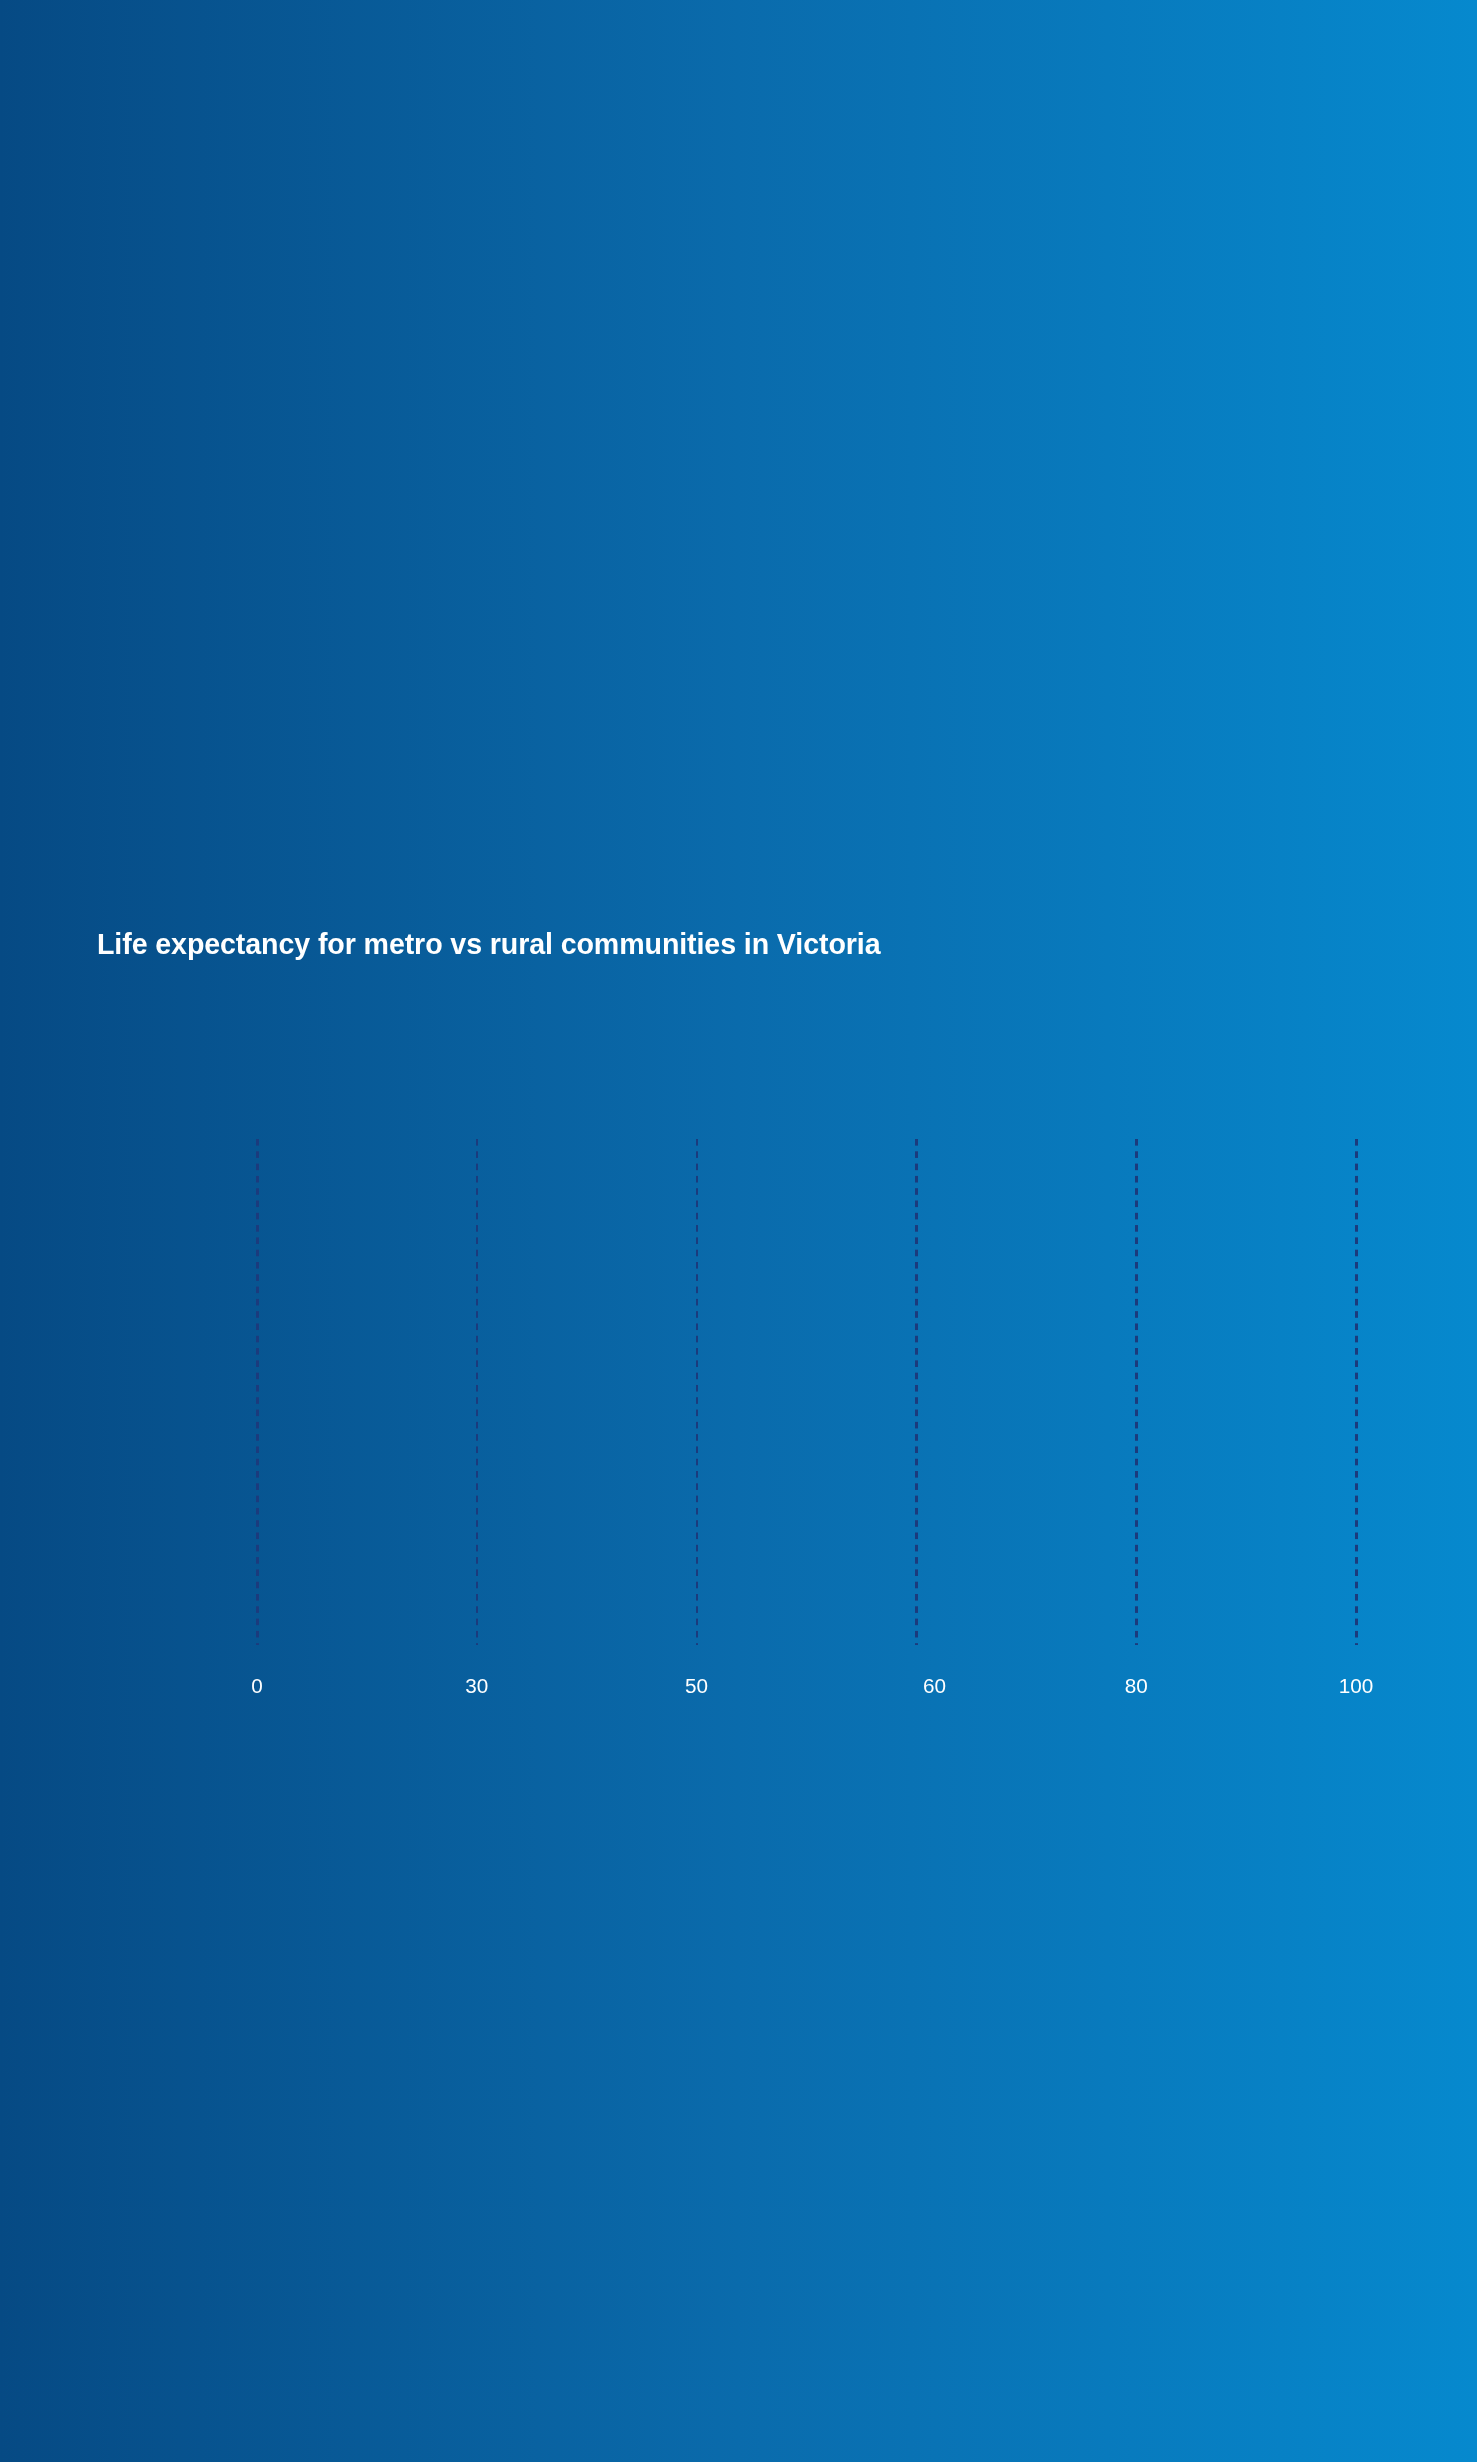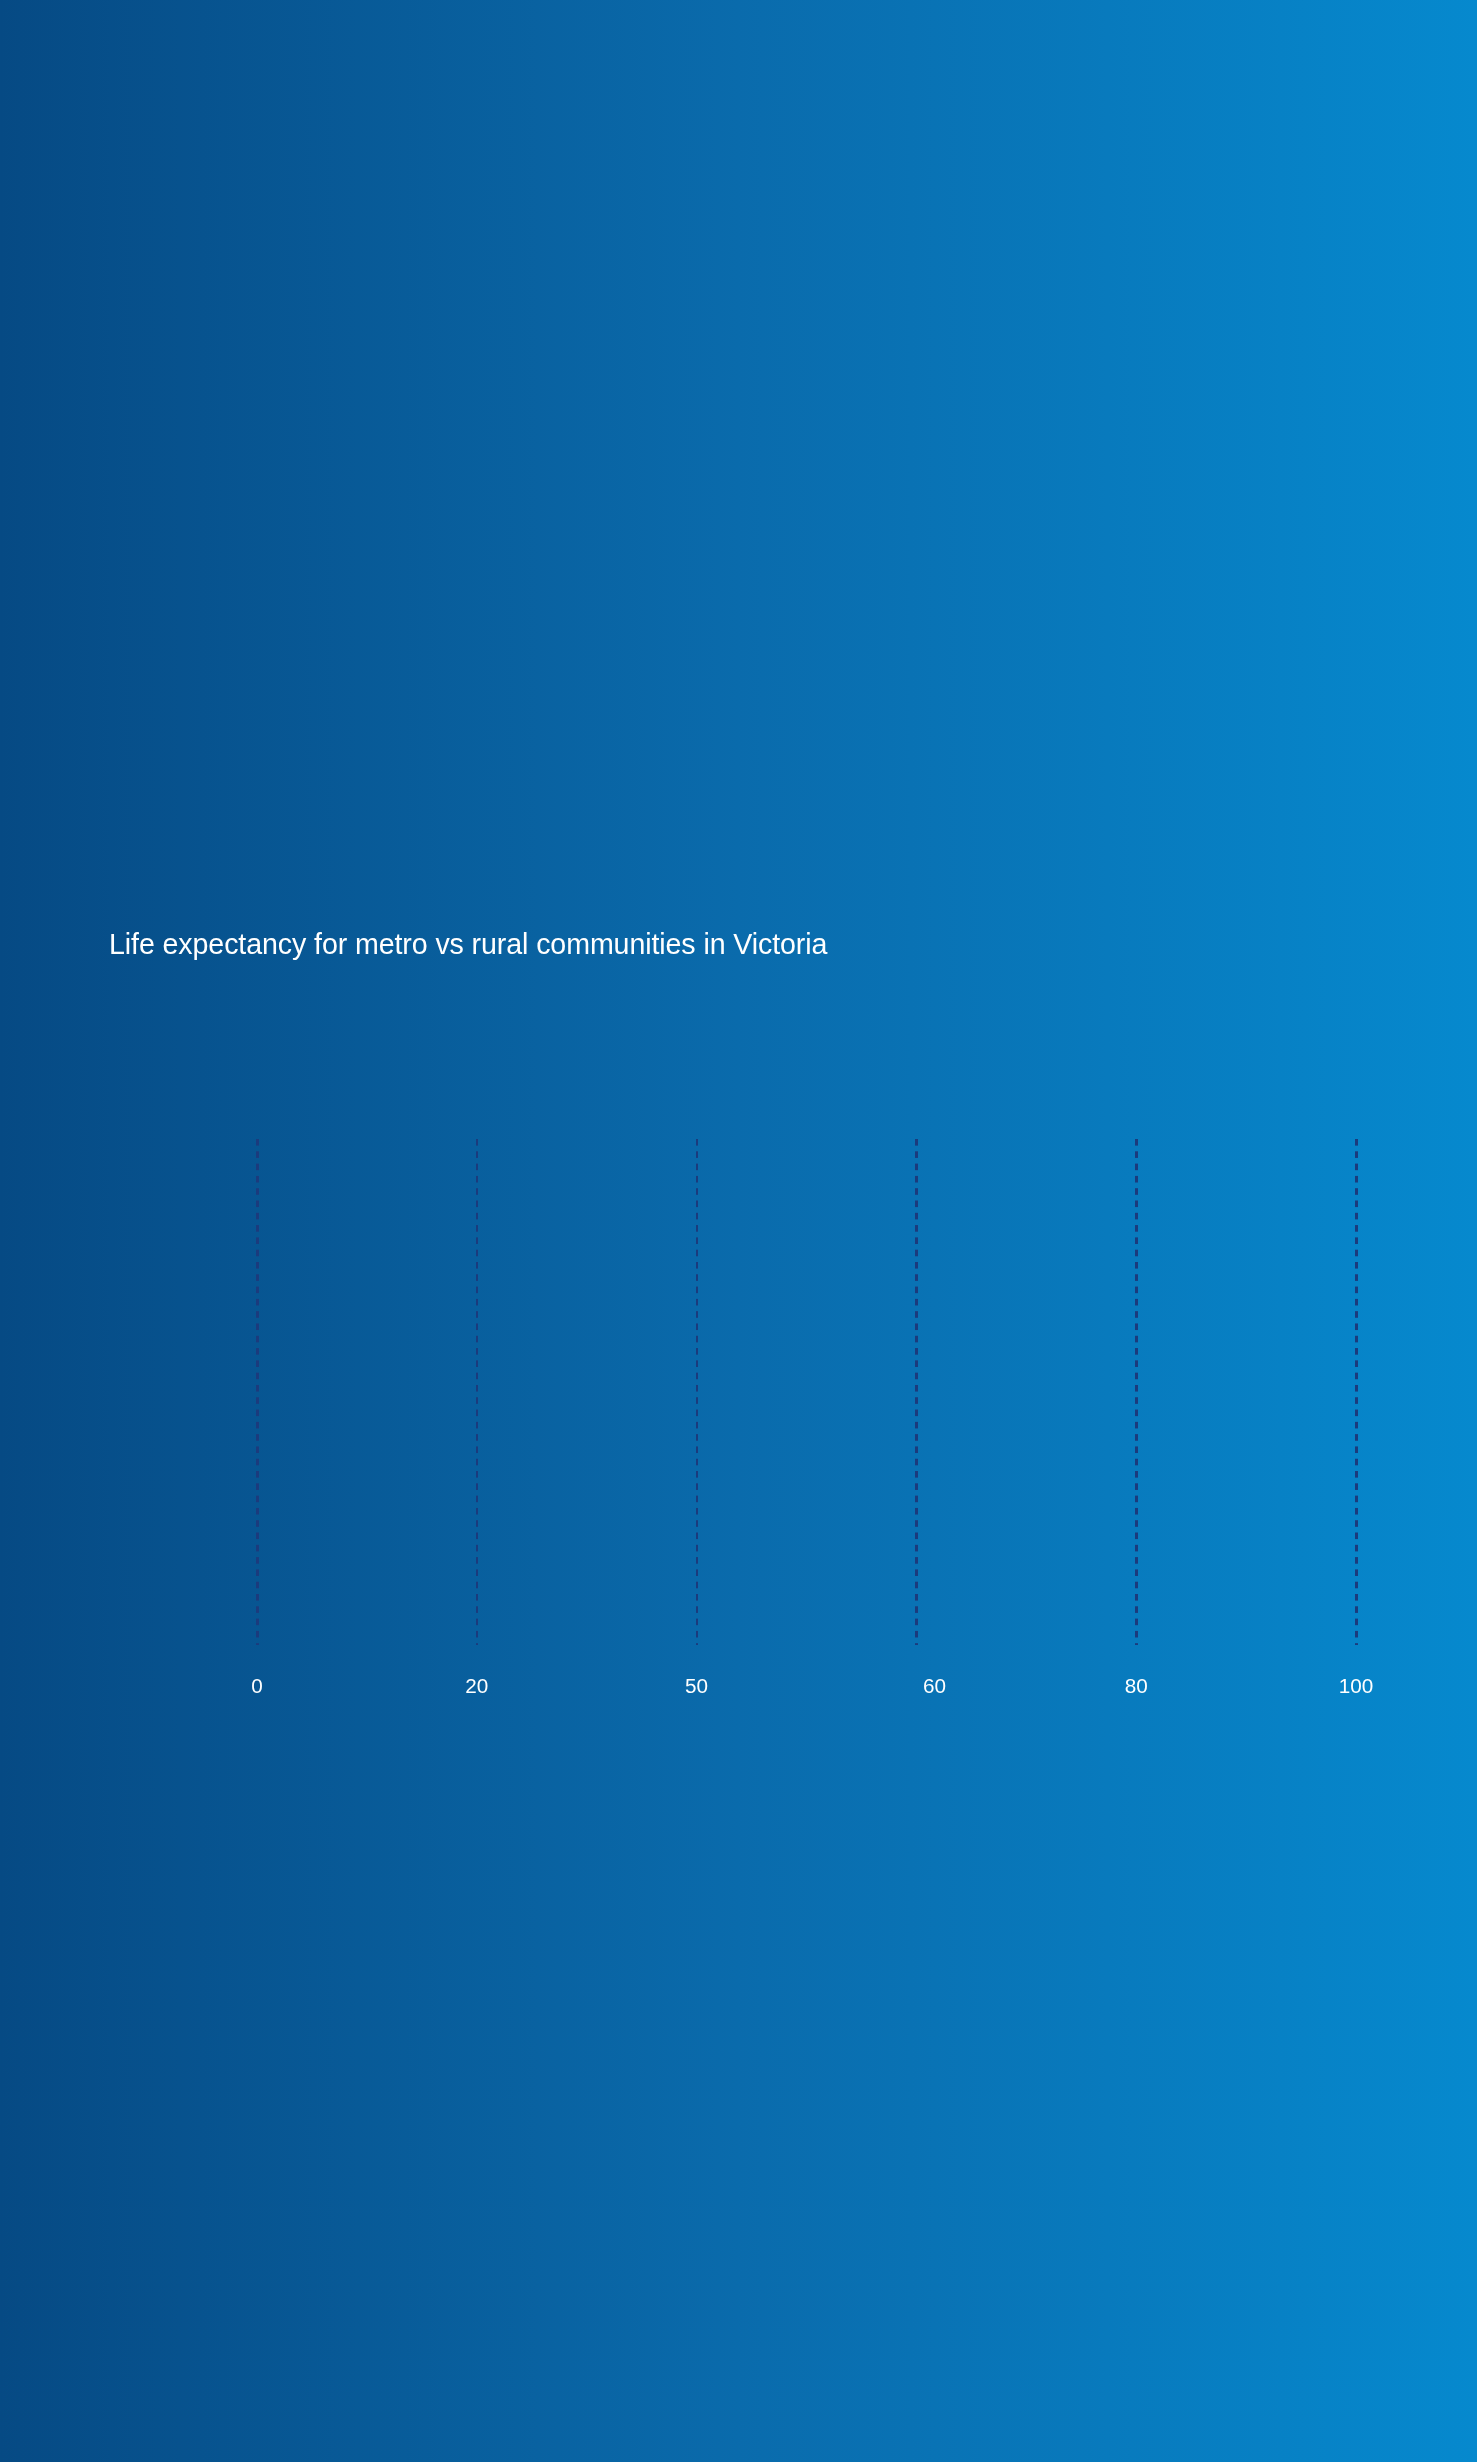--- a/index.html
+++ b/index.html
@@ -13,27 +13,27 @@
     height: 2626px;
     overflow: hidden;
     background: linear-gradient(90deg, #064a84 0%, #0a6bac 50%, #0689ce 100%);
     font-family: "Liberation Sans", sans-serif;
     -webkit-font-smoothing: antialiased;
   }
 
   
   #chart-title {
     position: absolute;
-    left: 109px;
+    left: 97px;
     top: 930px;
     width: 1280px;
     margin: 0;
     font-family: "Liberation Sans", sans-serif;
     font-size: 28.6px;
-    font-weight: normal;
+    font-weight: bold;
     line-height: 1.0;
     letter-spacing: -0.1px;
     color: #ffffff;
     white-space: nowrap;
   }
 
   
   #plot-area {
     position: absolute;
     left: 257px;
@@ -101,21 +101,21 @@
     <div class="gridline" style="left:40%;"></div>
     <div class="gridline" style="left:60%;"></div>
     <div class="gridline" style="left:80%;"></div>
     <div class="gridline" style="left:100%;"></div>
 
     <div id="plot-marks"></div>
   </div>
 
   <div id="x-axis">
     <span class="tick-label" style="left:0%;">0</span>
-    <span class="tick-label" style="left:20%;">20</span>
+    <span class="tick-label" style="left:20%;">30</span>
     <span class="tick-label" style="left:40%;">50</span>
     <span class="tick-label" style="left:60%;margin-left:18px;">60</span>
     <span class="tick-label" style="left:80%;">80</span>
     <span class="tick-label" style="left:100%;">100</span>
   </div>
 
 </div>
 
 
 </body></html>

